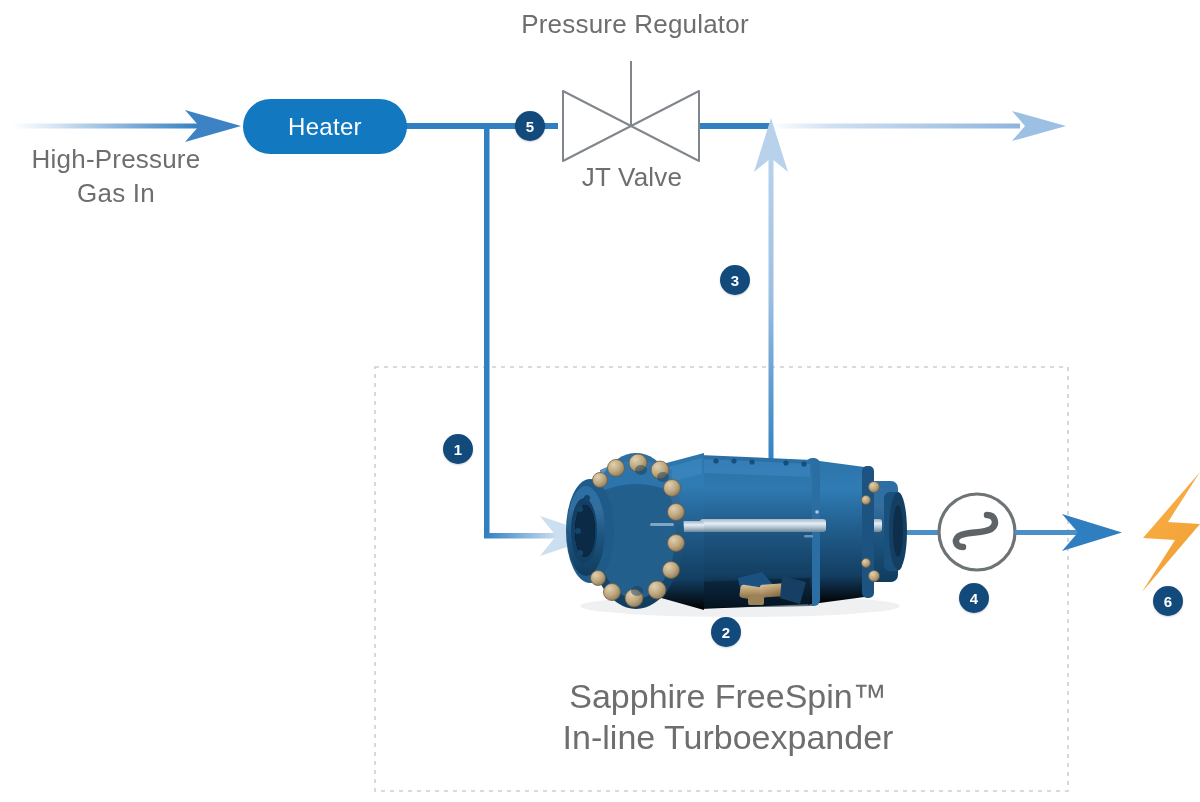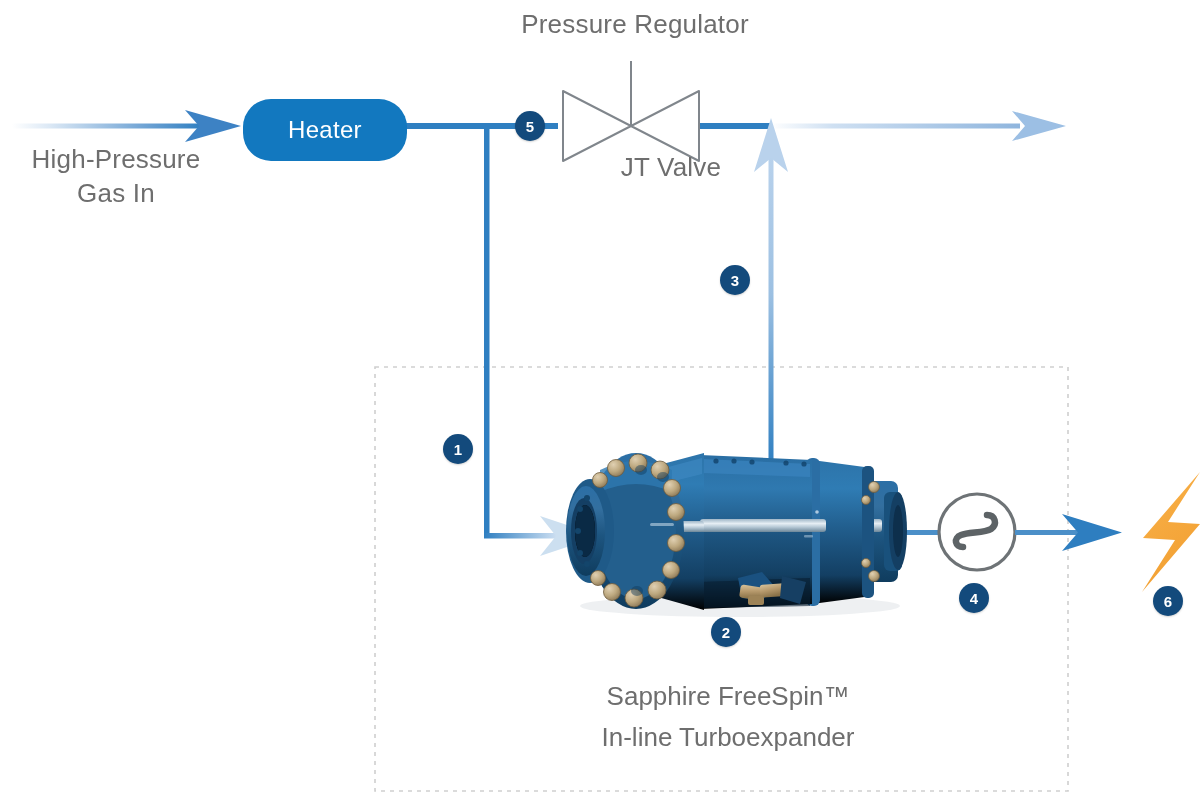--- a/index.html
+++ b/index.html
@@ -48,37 +48,37 @@
     align-items: center;
     justify-content: center;
     transform: translate(-50%, -50%);
     box-shadow: 0 1px 2px rgba(0,0,0,0.18);
   }
   .heater-pill {
     position: absolute;
     left: 243px;
     top: 99px;
     width: 164px;
-    height: 62px;
+    height: 55px;
     border-radius: 28px;
     background: #1278bf;
     color: #ffffff;
     font-size: 24px;
     display: flex;
     align-items: center;
     justify-content: center;
     letter-spacing: 0.3px;
   }
   .caption {
     position: absolute;
     left: 728px;
     top: 676px;
     transform: translateX(-50%);
     color: #6e6e6e;
-    font-size: 26px;
+    font-size: 34px;
     line-height: 41px;
     text-align: center;
     white-space: pre;
   }
 </style>
 </head>
 <body>
 
 <div id="stage">
 
@@ -307,21 +307,21 @@
 
   <div class="heater-pill">
     <span>Heater</span>
   </div>
 
   <div class="lbl lbl-center" style="left:116px; top:142px;">High-Pressure
 Gas In</div>
 
   <div class="lbl lbl-center" style="left:635px; top:7px;">Pressure Regulator</div>
 
-  <div class="lbl lbl-center" style="left:632px; top:150px;margin-left:39px;">JT Valve</div>
+  <div class="lbl lbl-center" style="left:632px; top:160px;">JT Valve</div>
 
 
   <div class="caption">Sapphire FreeSpin™
 In-line Turboexpander</div>
 
   <div class="badge" style="left:458px; top:449px;">
     <span>1</span>
   </div>
   <div class="badge" style="left:726px; top:632px;">
     <span>2</span>

